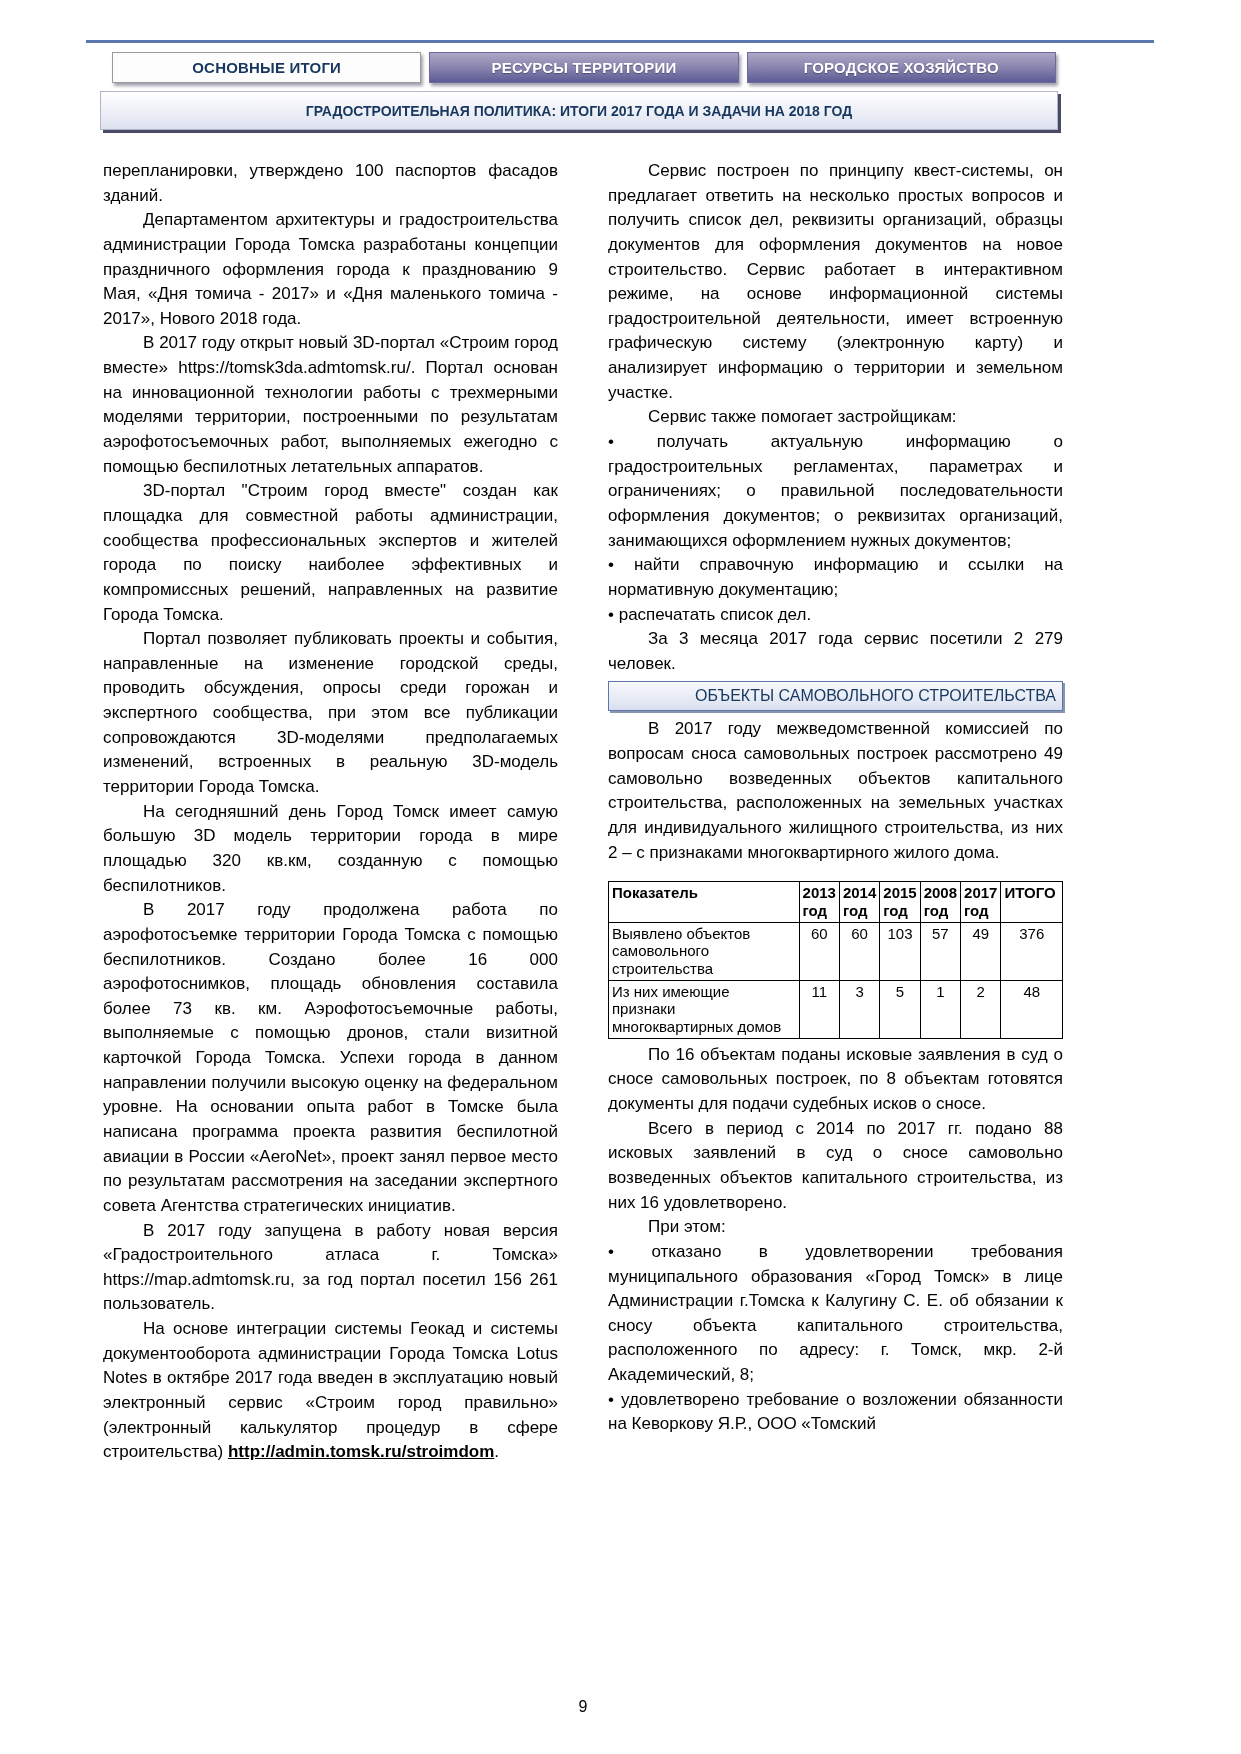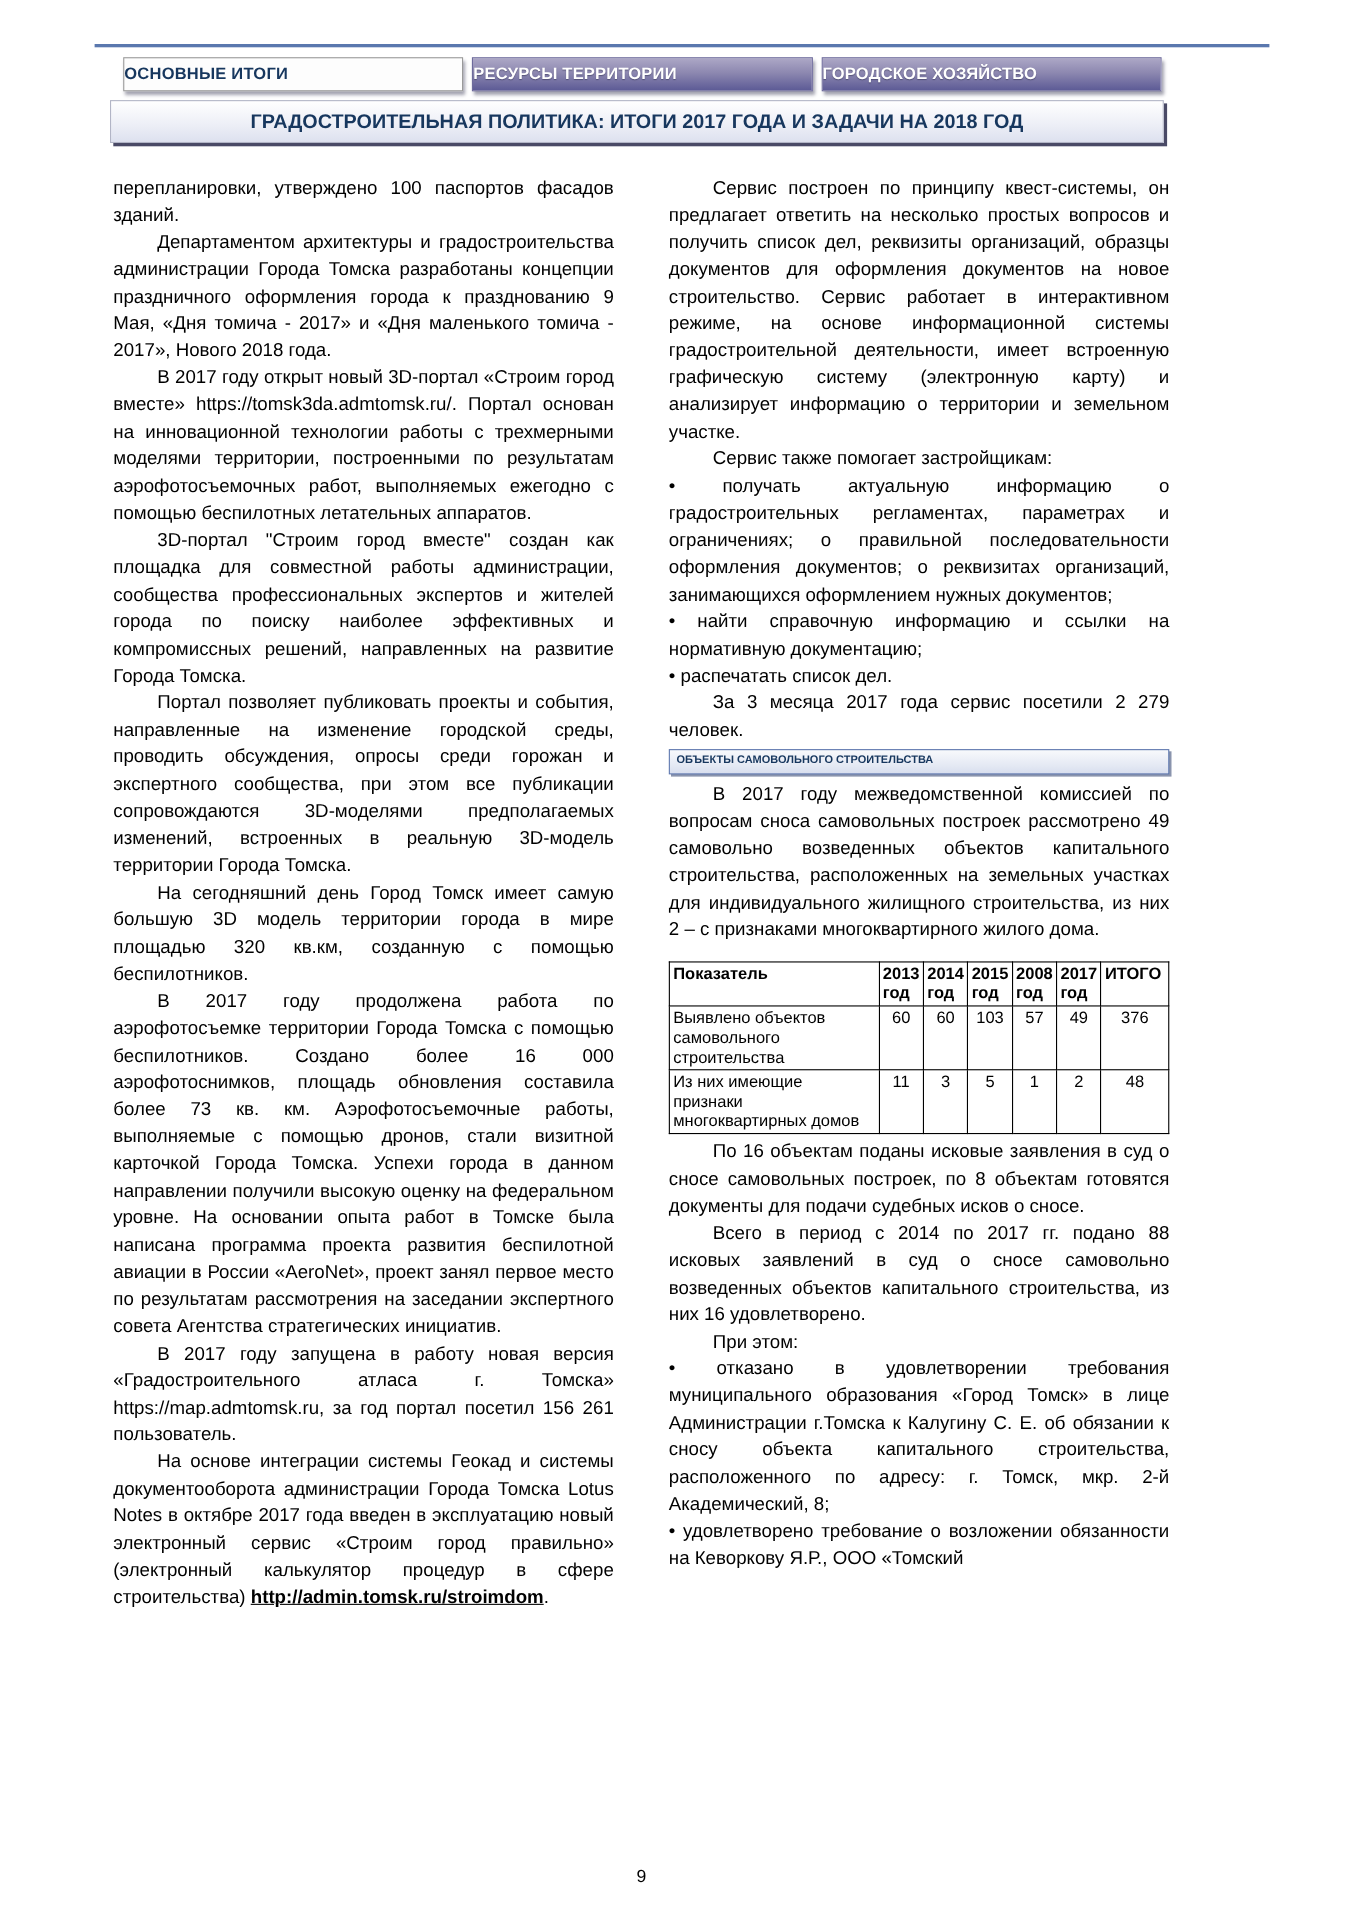--- a/index.html
+++ b/index.html
@@ -17,41 +17,41 @@
     width: 1068px; height: 3px; background: #5a78ae;
   }
 
   .tabs {
     position: absolute; top: 52px; left: 112px;
     width: 944px; height: 31px;
     display: flex; gap: 8px;
   }
   .tab {
     flex: 1;
-    display: flex; align-items: center; justify-content: flex-start;
+    display: flex; align-items: center; justify-content: center;
     font-weight: bold; font-size: 15px; color: #ffffff;
     background: linear-gradient(180deg, #aca7c6 0%, #8d88b0 45%, #5d5b96 100%);
     border: 1px solid #6e6b9c;
     box-shadow: 2px 3px 3px rgba(50,50,80,0.45);
     letter-spacing: 0.2px;
     cursor: default;
     text-shadow: 0 1px 1px rgba(40,40,70,0.5);
   }
   .tab.active {
     background: #fdfdfd;
     color: #17375e;
     border: 1px solid #9a9a9a;
     text-shadow: none;
   }
 
   .banner {
     position: absolute; top: 91px; left: 100px;
     width: 956px; height: 37px;
     display: flex; align-items: center; justify-content: center;
-    font-weight: bold; font-size: 18px; color: #17375e;
+    font-weight: bold; font-size: 14px; color: #17375e;
     background: linear-gradient(180deg, #ffffff 0%, #eceef6 60%, #dde1ef 100%);
     border: 1px solid #b2b5c6;
     box-shadow: 3px 3px 0 0 #4a4a66;
   }
 
   .content {
     position: absolute; top: 159px; left: 103px;
     width: 960px;
     display: flex; gap: 50px;
   }
@@ -64,22 +64,22 @@
   .col p { margin: 0; text-indent: 40px; }
   .col p.noindent { text-indent: 0; }
   .col p.bullet { text-indent: 0; }
   .subhead { font-weight: bold; text-decoration: underline; }
   .doclink { color: #000; text-decoration: none; cursor: pointer; }
   .doclink.ul { text-decoration: underline; font-weight: bold; }
 
   .section-box {
     margin: 5px 0 6px 0;
     padding: 4px 6px;
-    text-align: left;
-    font-weight: bold; font-size: 10px; color: #17375e;
+    text-align: right;
+    font-weight: normal; font-size: 16px; color: #17375e;
     background: linear-gradient(180deg, #f8f9fc 0%, #e3e8f3 70%, #d8deee 100%);
     border: 1px solid #5d77ae;
     box-shadow: 2px 2px 0 0 #8a94ad;
     line-height: 1.25;
   }
 
   .dtable {
     width: 100%;
     border-collapse: collapse;
     font-size: 15px;

